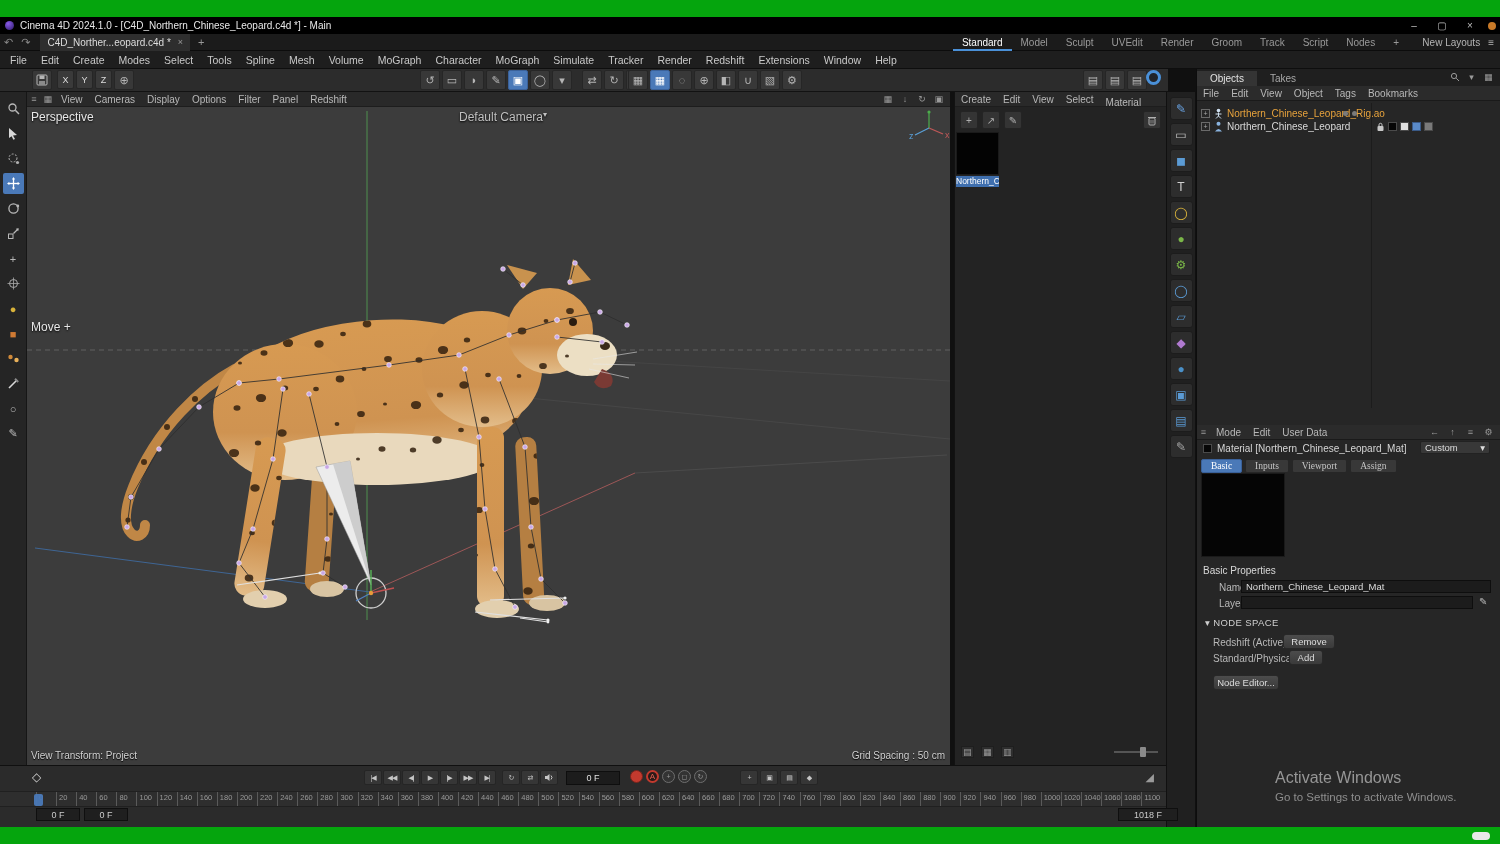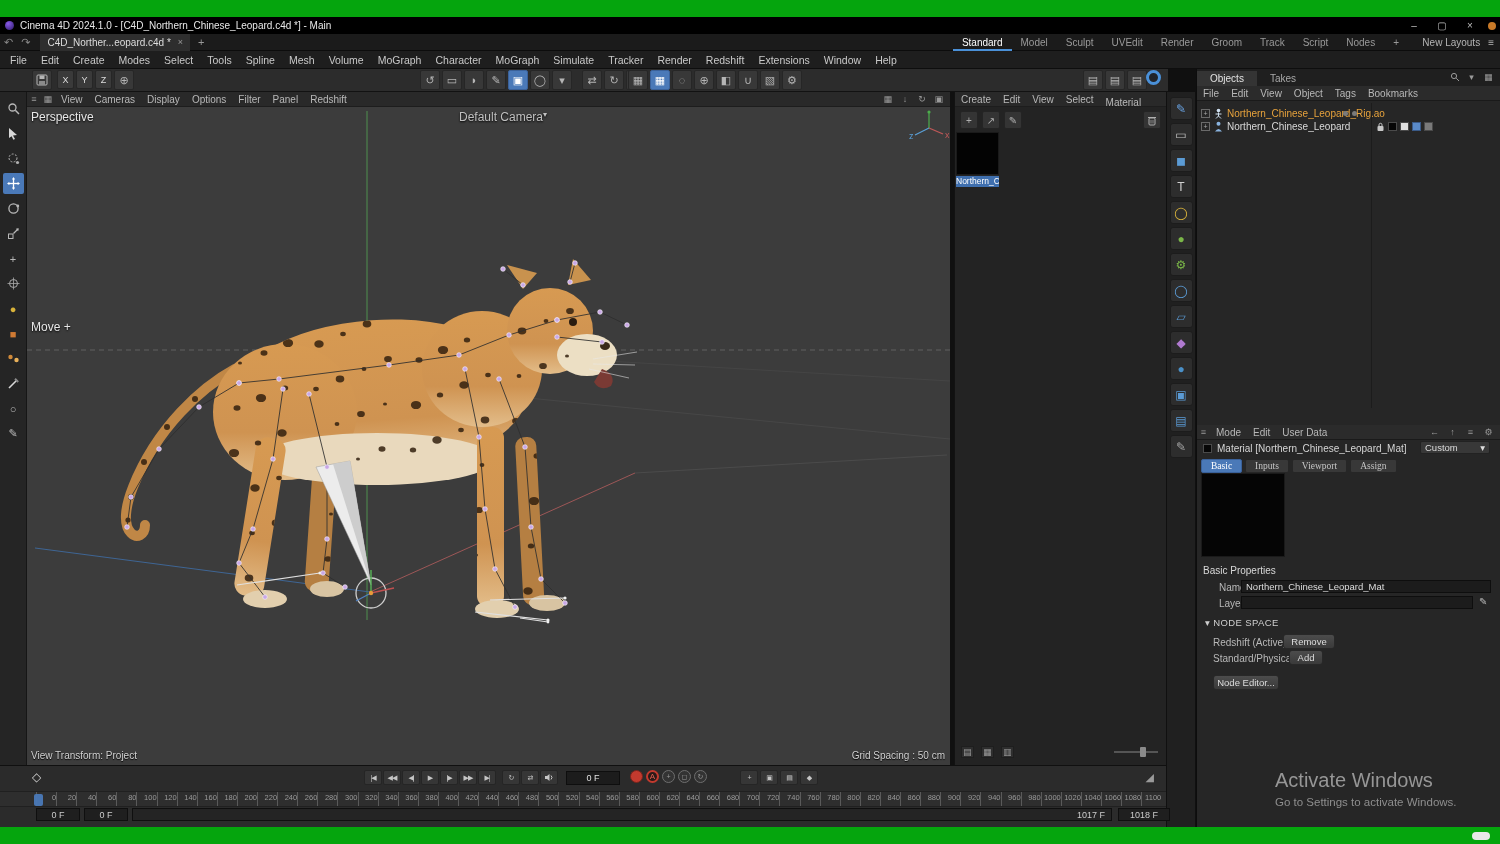--- a/index.html
+++ b/index.html
@@ -94,36 +94,36 @@
   
   .attr-section-tabs { position:absolute; left:4px; display:flex; gap:3px; }
   .sec-tab { height:14px; padding:0 9px; display:flex; align-items:center; font-size:9.5px; color:#c5c5c5; background:#383838; border:1px solid #262626; border-radius:2px; }
   .sec-tab.active { background:#4a79b8; border-color:#3a619a; color:#fff; }
   #attr-preview { position:absolute; left:4px; top:404px; width:84px; height:84px; background:#050505; border:1px solid #1a1a1a; }
   .attr-label { position:absolute; font-size:10px; color:#b8b8b8; }
   .attr-field { position:absolute; height:13px; background:#1c1c1c; border:1px solid #0e0e0e; color:#ddd; font-size:9.5px; display:flex; align-items:center; padding:0 4px; }
   .c4d-btn { position:absolute; height:15px; background:linear-gradient(#4c4c4c,#3a3a3a); border:1px solid #282828; border-radius:3px; color:#ddd; font-size:9.5px; display:flex; align-items:center; justify-content:center; }
   #custom-dd { position:absolute; right:10px; width:70px; height:13px; background:#383838; border:1px solid #222; border-radius:2px; font-size:9.5px; color:#ddd; display:flex; align-items:center; justify-content:space-between; padding:0 4px; }
   #watermark { position:absolute; left:78px; top:700px; color:#969696; }
-  #watermark .wm1 { font-size:20px; }
+  #watermark .wm1 { font-size:16px; }
   #watermark .wm2 { font-size:11.5px; margin-top:4px; color:#8e8e8e; }
 
   
   #timeline { left:0; top:765px; width:1166px; height:62px; background:#2b2b2b; border-top:1px solid #101010; }
   .tl-btn { width:18px; height:15px; background:#363636; border:1px solid #252525; border-radius:2px; color:#c5c5c5; font-size:7px; letter-spacing:-1px; display:flex; align-items:center; justify-content:center; flex:none; }
   #tl-transport { position:absolute; left:364px; top:4px; display:flex; gap:1px; align-items:center; }
   #tl-frame { position:absolute; left:566px; top:5px; width:54px; height:14px; background:#1c1c1c; border:1px solid #0e0e0e; color:#e0e0e0; font-size:9px; display:flex; align-items:center; justify-content:center; }
   #tl-record { position:absolute; left:630px; top:4px; display:flex; gap:3px; align-items:center; }
   .rec-dot { width:13px; height:13px; border-radius:50%; background:#c23a2e; border:1px solid #7a241c; }
   .rec-a { width:13px; height:13px; border-radius:50%; border:2px solid #c23a2e; color:#e06050; font-size:8px; display:flex; align-items:center; justify-content:center; background:#2a1a18; }
   .rec-toggle { width:13px; height:13px; border-radius:50%; border:1px solid #6e6e6e; color:#9a9a9a; font-size:7px; display:flex; align-items:center; justify-content:center; background:#333; }
   #tl-keys { position:absolute; left:740px; top:4px; display:flex; gap:2px; }
   #tl-corner { position:absolute; right:12px; top:5px; color:#9a9a9a; font-size:11px; }
   #tl-diamond { position:absolute; left:32px; top:4px; color:#d0d0d0; font-size:12px; }
-  #ruler { position:absolute; left:0; top:25px; width:1166px; height:16px; background:#2e2e2e; border-top:1px solid #202020; border-bottom:1px solid #202020; overflow:hidden;text-align:right; }
+  #ruler { position:absolute; left:0; top:25px; width:1166px; height:16px; background:#2e2e2e; border-top:1px solid #202020; border-bottom:1px solid #202020; overflow:hidden; }
   #ruler-labels { position:absolute; left:36px; top:0; height:16px; display:flex; }
   .ruler-tick { width:20.1px; flex:none; font-size:7.5px; color:#9a9a9a; border-left:1px solid #5a5a5a; padding-left:2px; line-height:11px; }
   #playhead { position:absolute; left:34px; top:2px; width:9px; height:12px; background:#4a79b8; border-radius:2px; opacity:.95; }
   #range-row { position:absolute; left:0; top:41px; width:1166px; height:16px; }
   .range-box { position:absolute; top:1px; height:13px; background:#1f1f1f; border:1px solid #0f0f0f; color:#ccc; font-size:9px; display:flex; align-items:center; justify-content:center; }
   #range-track { position:absolute; left:132px; top:1px; width:980px; height:13px; background:#242424; border:1px solid #0f0f0f; display:flex; align-items:center; justify-content:flex-end; color:#ccc; font-size:9px; padding-right:6px; }
 </style>
 </head>
 <body>
 
@@ -888,22 +888,19 @@
         <span class="ruler-tick">1060</span>
         <span class="ruler-tick">1080</span>
         <span class="ruler-tick">1100</span>
       </div>
     <div id="playhead"></div>
   </div>
 
   <div id="range-row">
     <span class="range-box" style="left:36px; width:44px;">0 F</span>
     <span class="range-box" style="left:84px; width:44px;">0 F</span>
-    <span id="range-track">
-      <span>1017 F</span>
-    </span>
-    <span class="range-box" style="left:1118px; width:52px;">1018 F</span>
+    <span class="range-box" style="left:1118px; width:60px;">1018 F</span>
   </div>
 </div>
 
 <div class="abs" id="green-bottom">
   <span class="pill"></span>
 </div>
 
 </body></html>

